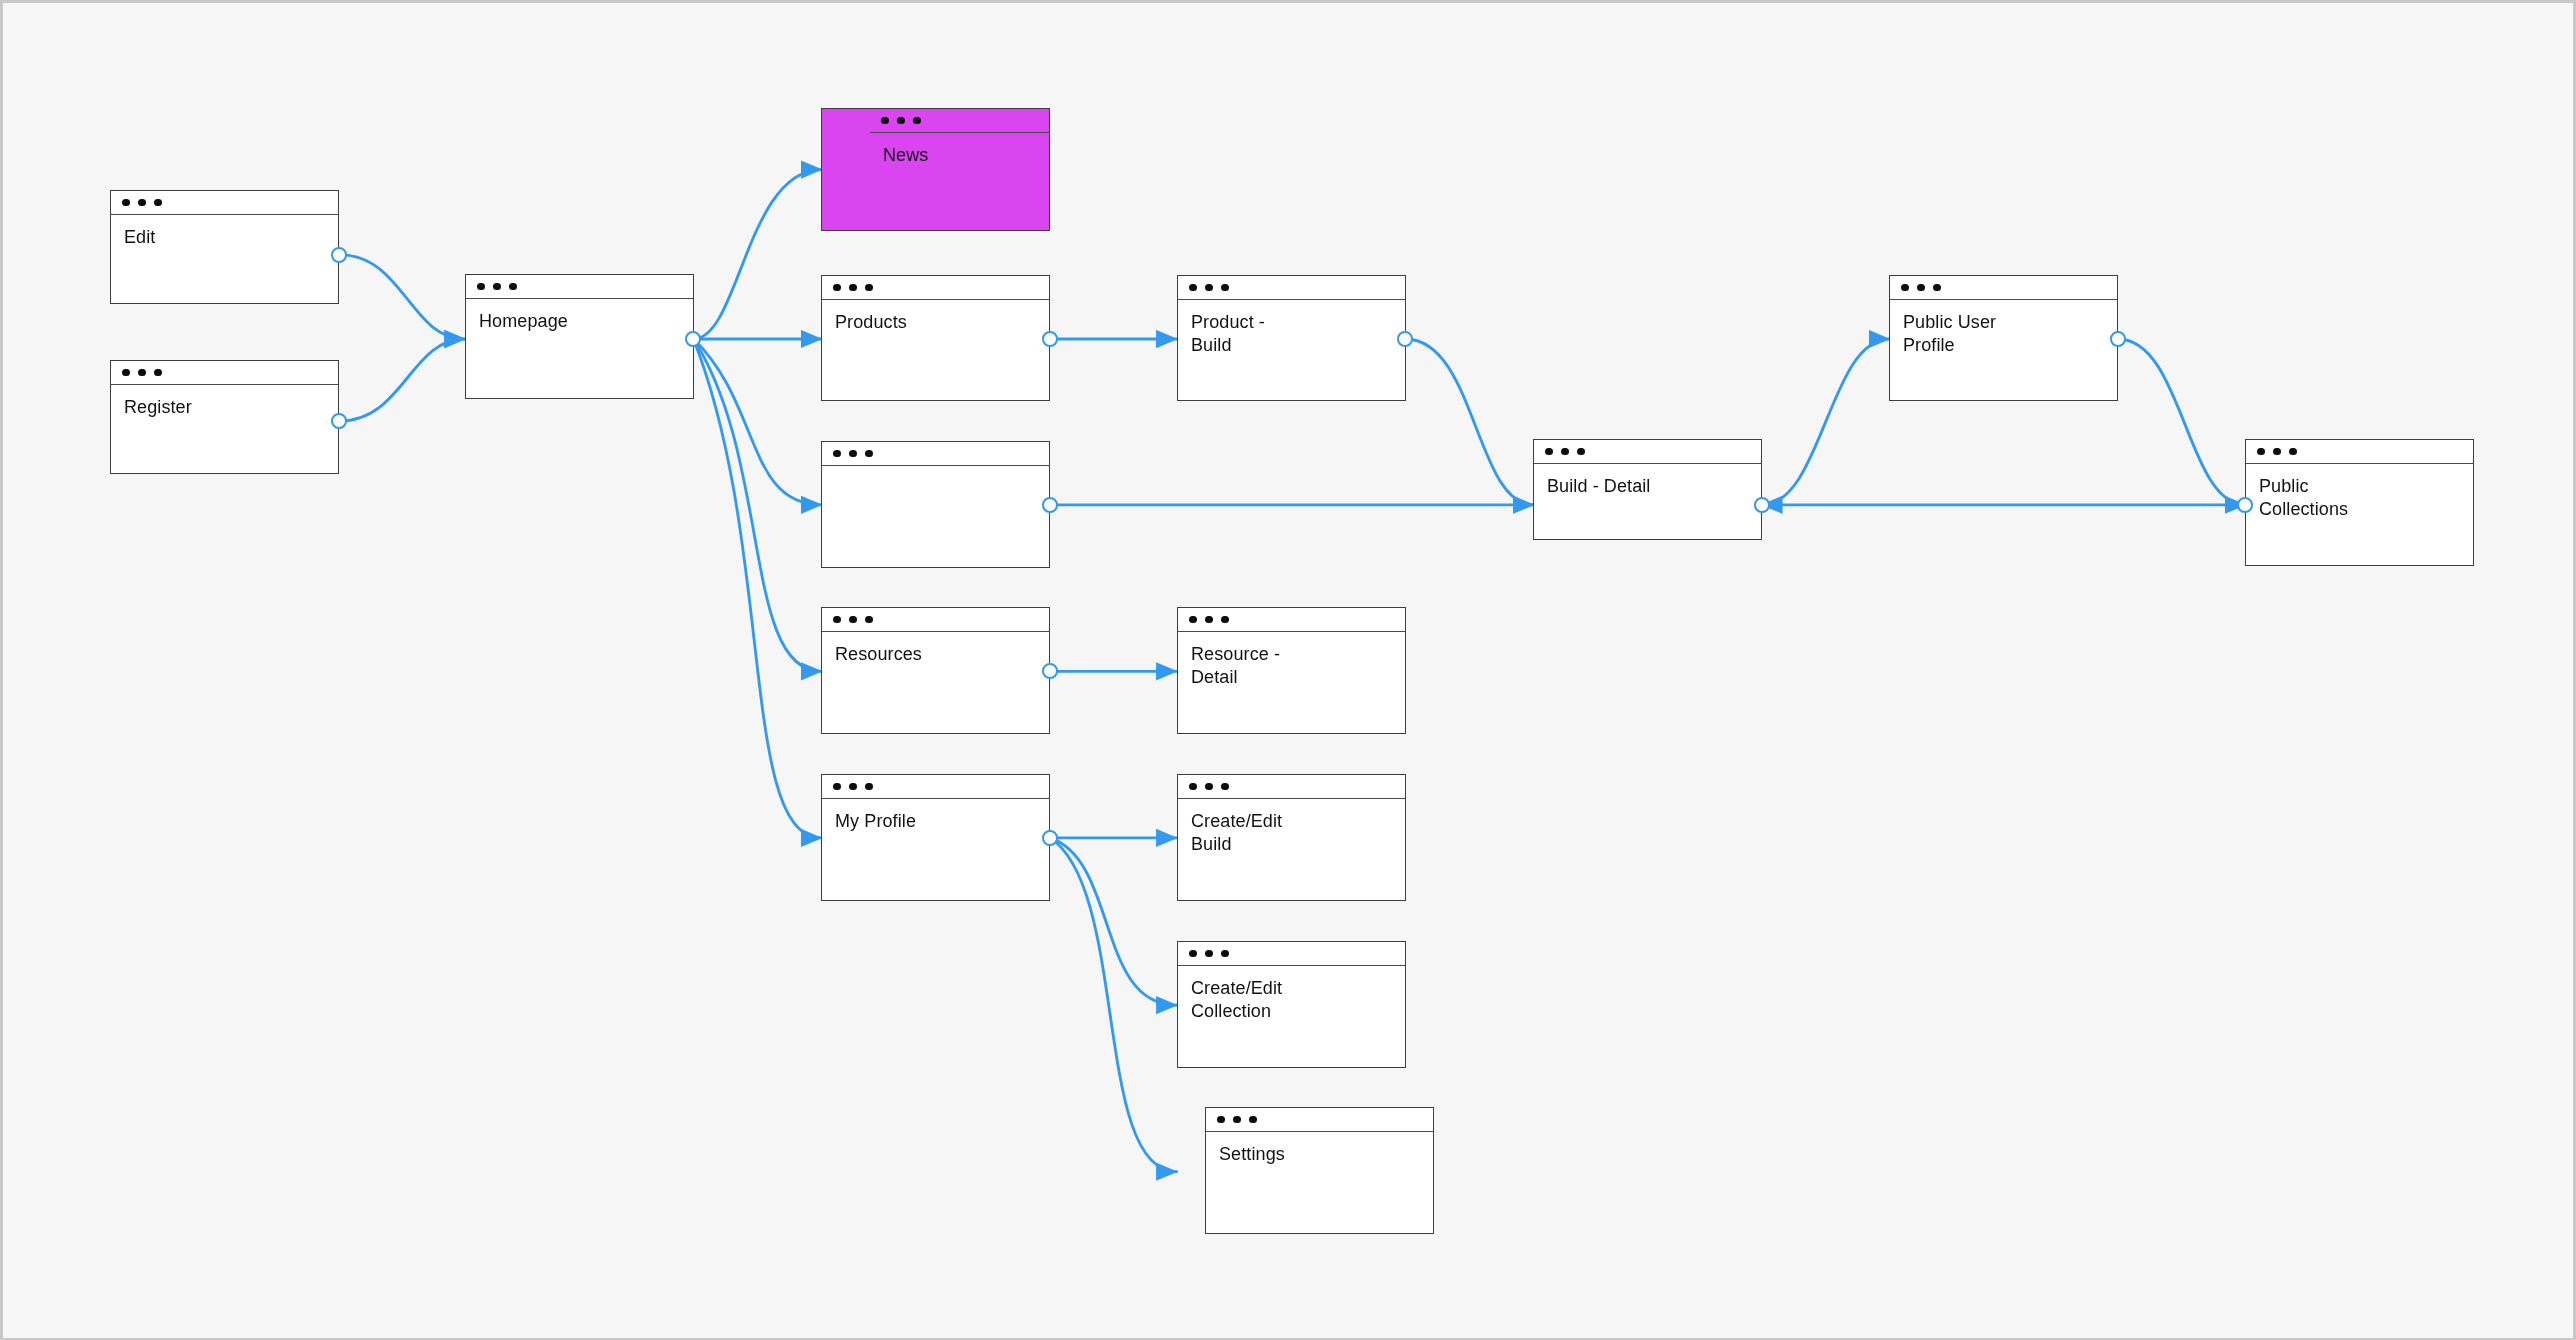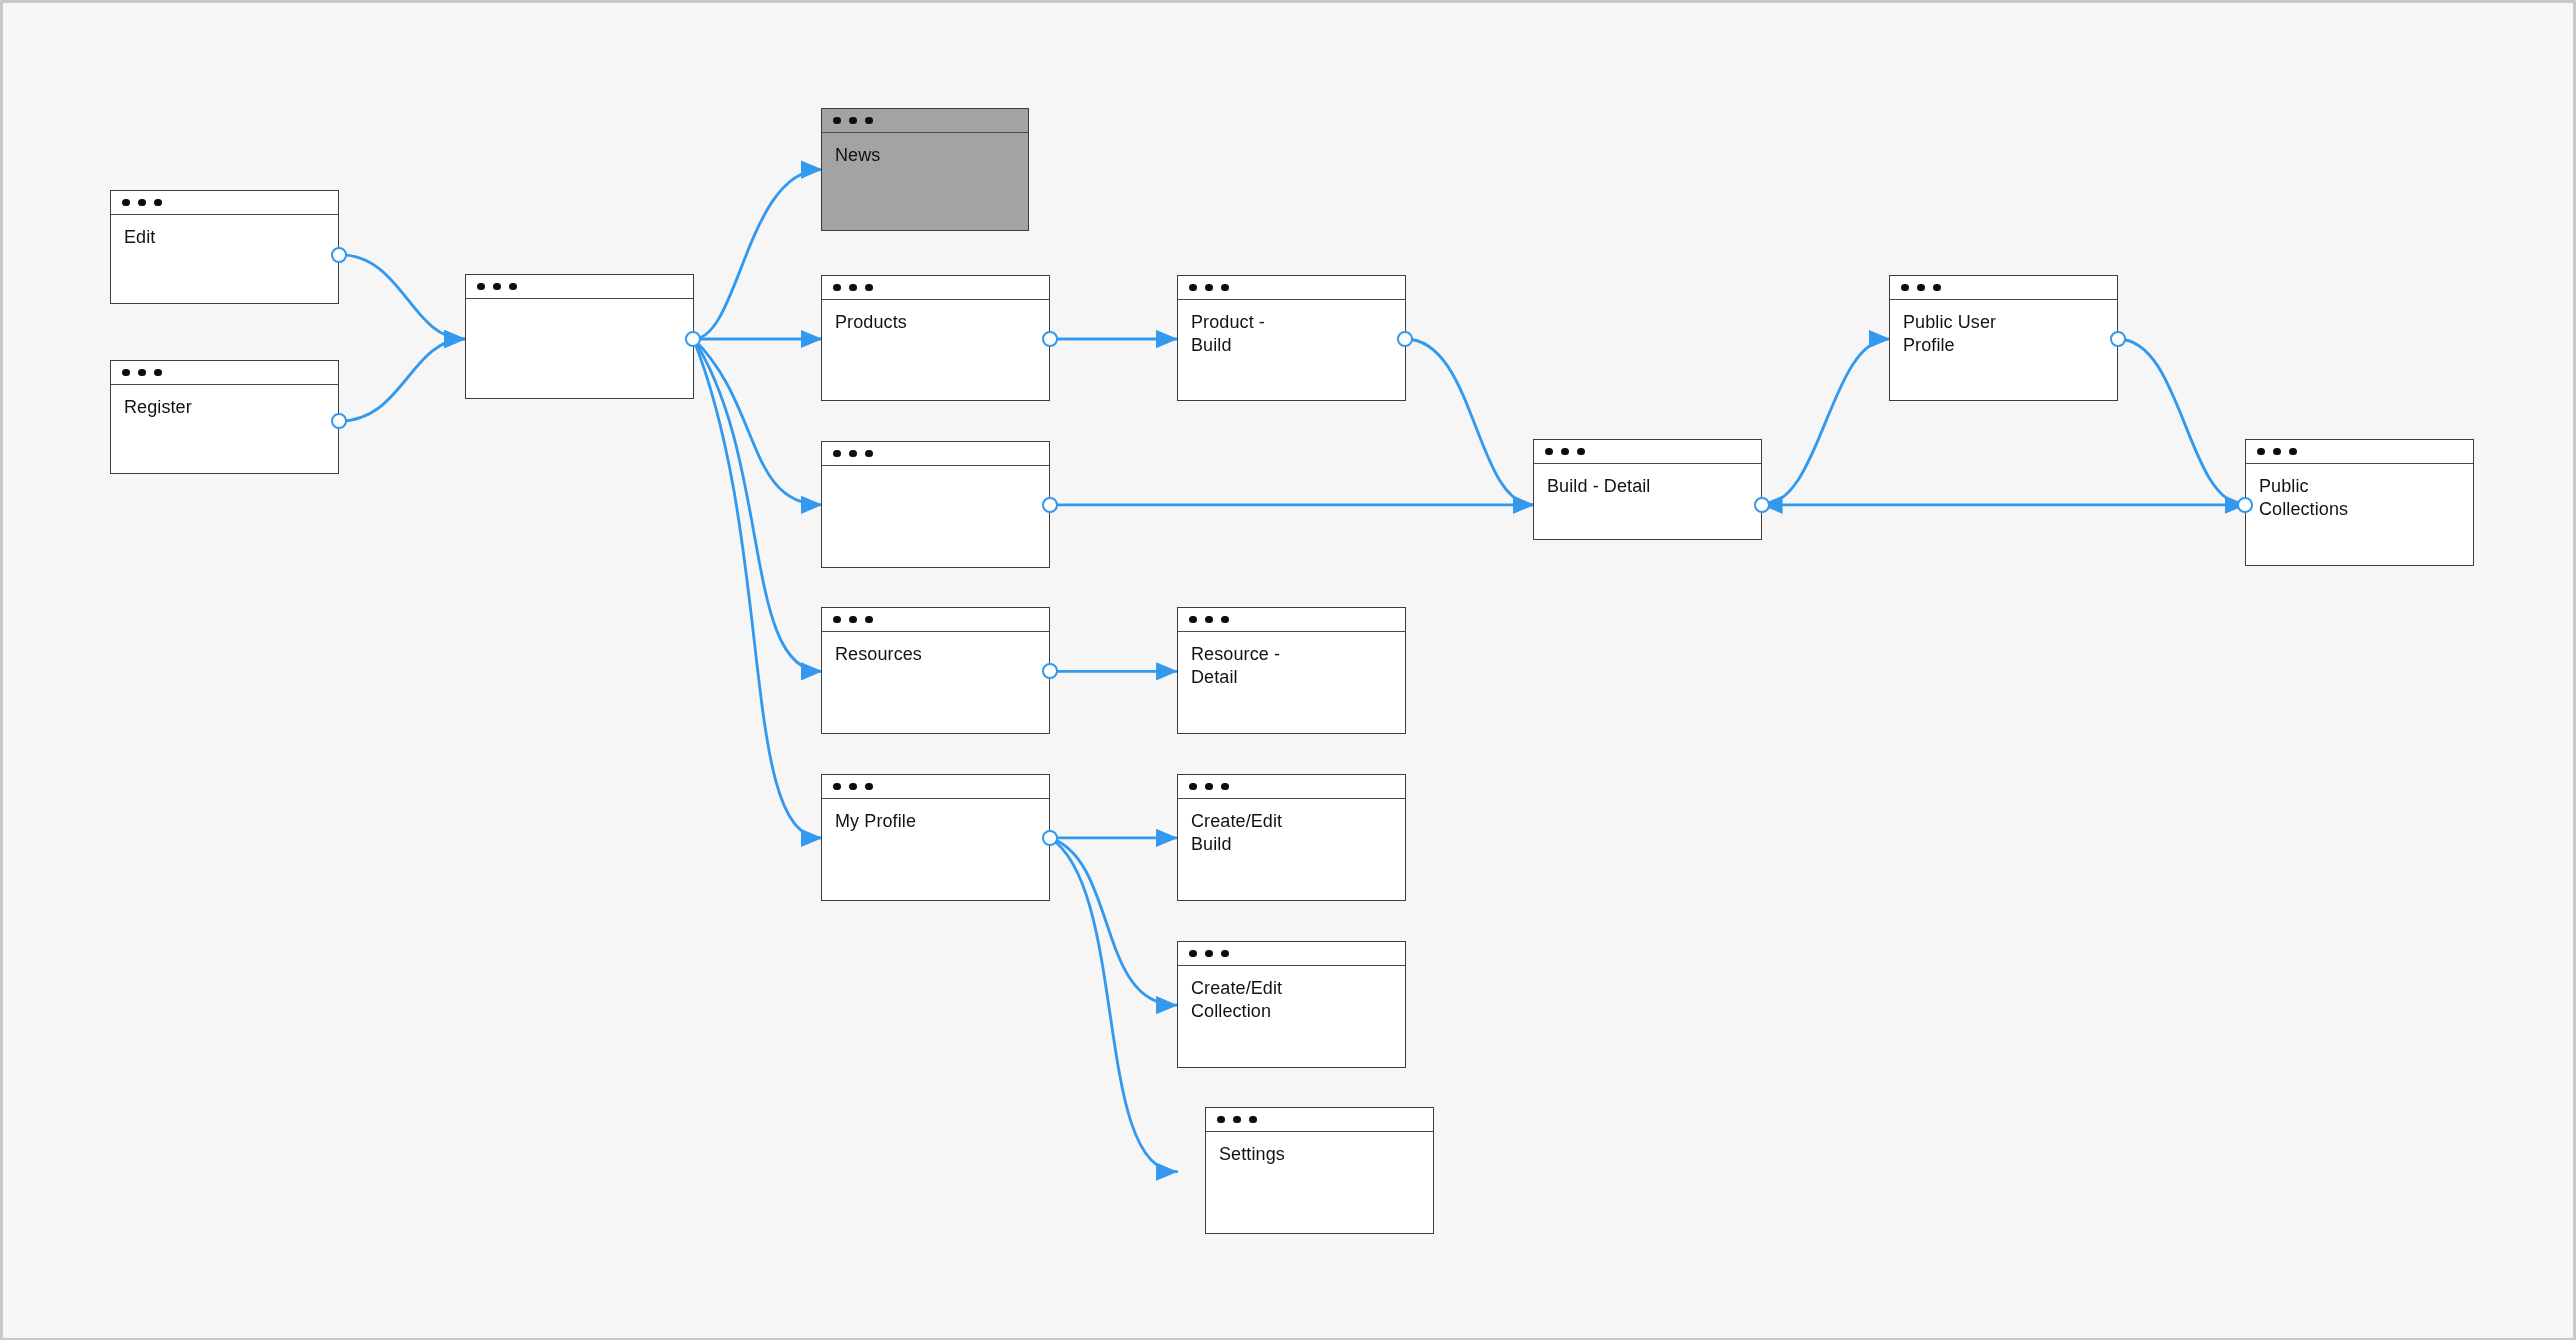--- a/index.html
+++ b/index.html
@@ -132,22 +132,25 @@
         <div class="node-body">
           <div class="node-label">Register</div>
         </div>
       </div>
       <div class="node" style="left: 462px; top: 271px; width: 229px; height: 125px; background: rgb(255, 255, 255); border-color: rgb(61, 61, 61);">
         <div class="node-titlebar">
           <span class="dot" style="background: rgb(13, 13, 13);"></span>
           <span class="dot" style="background: rgb(13, 13, 13);"></span>
           <span class="dot" style="background: rgb(13, 13, 13);"></span>
         </div>
-      </div>
-      <div class="node" style="left: 818px; top: 105px; width: 208px; height: 123px; background: #a3a3a3; border-color: rgb(61, 61, 61);">
+        <div class="node-body">
+          <div class="node-label">Homepage</div>
+        </div>
+      </div>
+      <div class="node" style="left: 818px; top: 105px; width: 229px; height: 123px; background: #d946ef; border-color: rgb(61, 61, 61); padding-left: 48px;">
         <div class="node-titlebar">
           <span class="dot" style="background: rgb(13, 13, 13);"></span>
           <span class="dot" style="background: rgb(13, 13, 13);"></span>
           <span class="dot" style="background: rgb(13, 13, 13);"></span>
         </div>
         <div class="node-body">
           <div class="node-label">News</div>
         </div>
       </div>
       <div class="node" style="left: 818px; top: 272px; width: 229px; height: 126px; background: rgb(255, 255, 255); border-color: rgb(61, 61, 61);">

